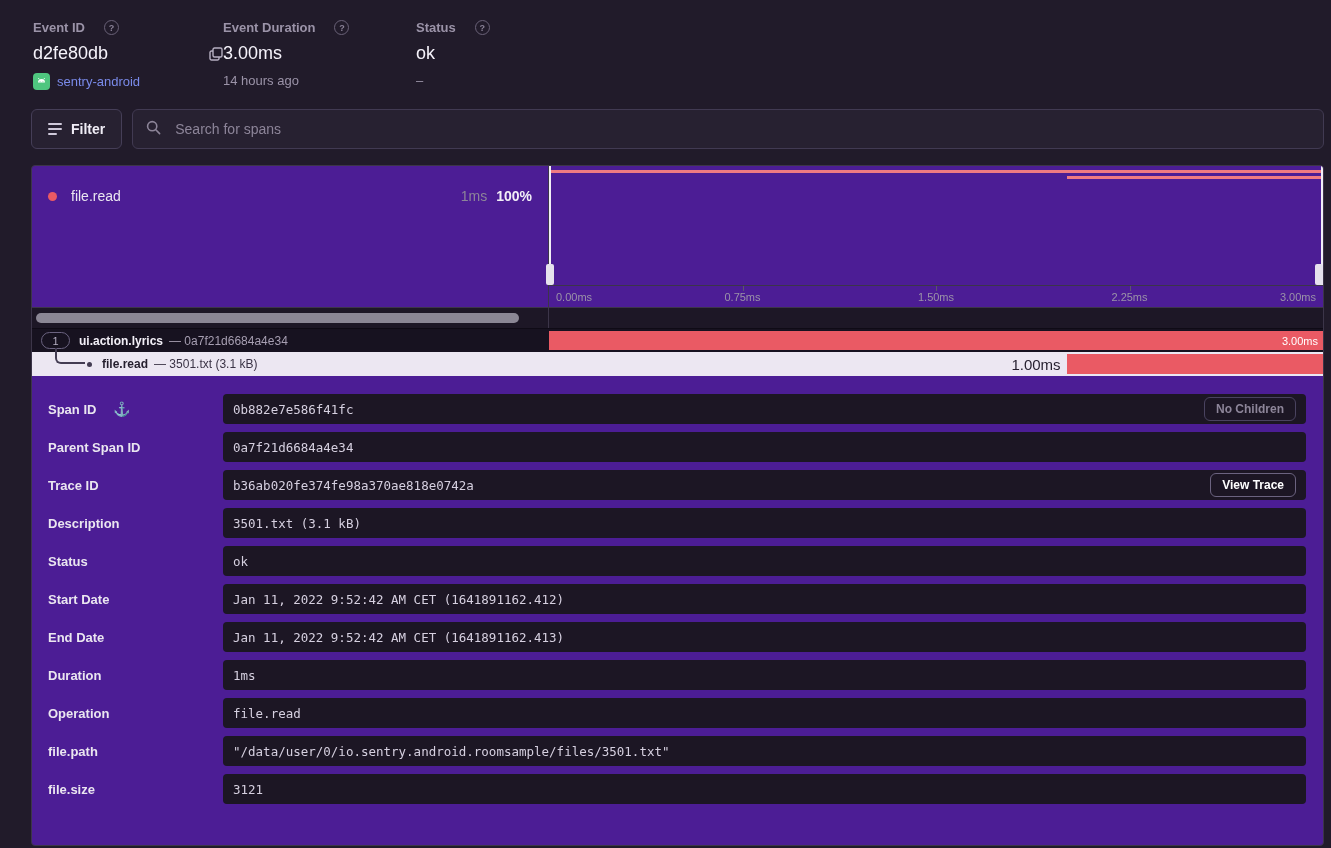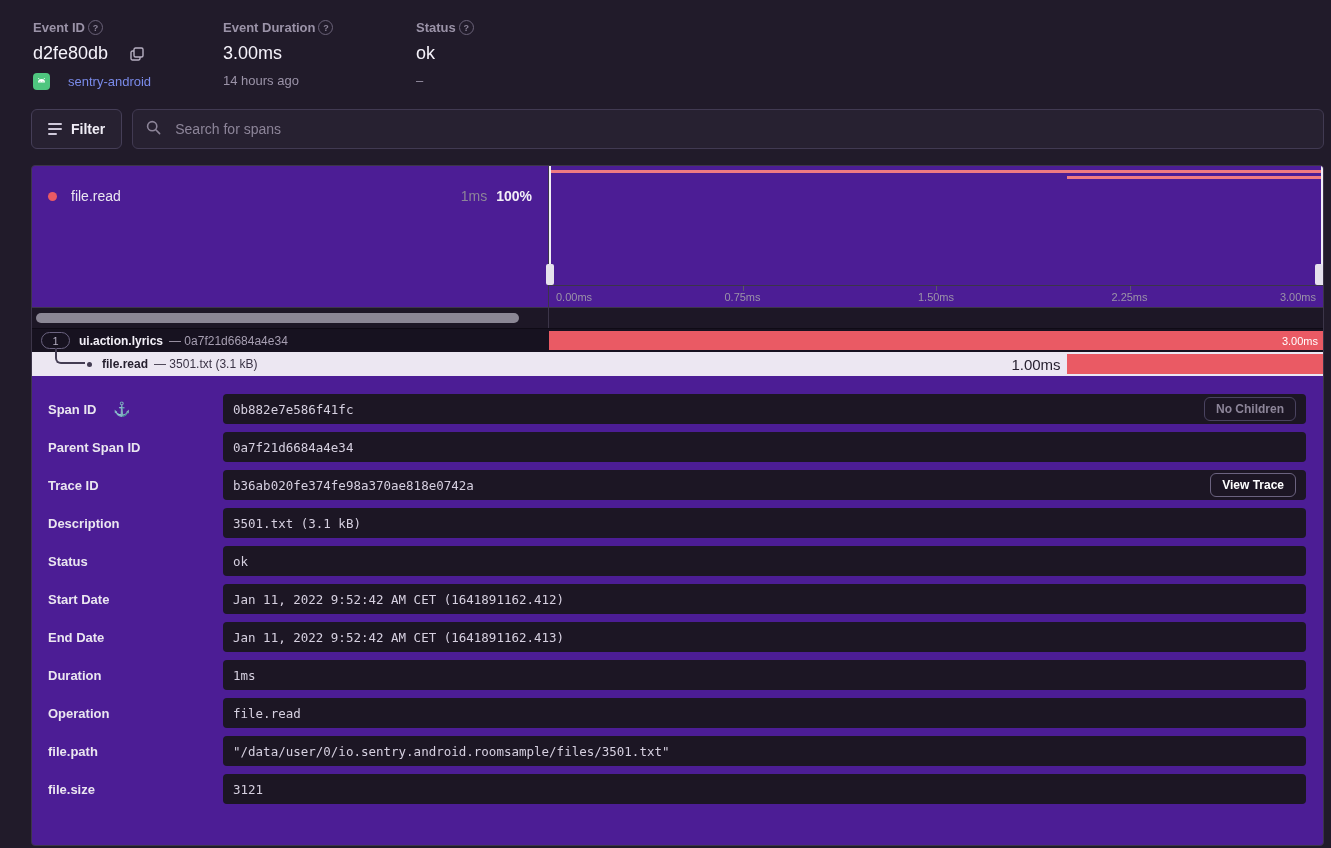--- a/index.html
+++ b/index.html
@@ -3,25 +3,25 @@
 <meta charset="utf-8">
 <style>
   * { margin:0; padding:0; box-sizing:border-box; }
   html,body { width:1331px; height:848px; background:#211b2a; font-family:"Liberation Sans", sans-serif; color:#f2eff7; overflow:hidden; }
 
   
   .header { display:flex; padding:20px 0 0 33px; gap:0; }
   .hcol { display:flex; flex-direction:column; }
   .hcol.c0 { width:190px; }
   .hcol.c1 { width:193px; }
-  .hlabel { display:flex; align-items:center; gap:3px; font-size:13px; font-weight:bold; color:#9b93a8; }
+  .hlabel { display:flex; align-items:center; gap:19px; font-size:13px; font-weight:bold; color:#9b93a8; }
   .help-ic { width:15px; height:15px; border:1.4px solid #6a6278; border-radius:50%; font-size:9px; font-weight:bold;
              color:#8b8398; display:flex; align-items:center; justify-content:center; }
-  .hvalue { margin-top:8px; font-size:18px; color:#f6f3fb; display:flex; align-items:center; gap:22px; }
-  .hsub { margin-top:9px; font-size:13px; color:#9b93a8; display:flex; align-items:center; gap:18px; }
+  .hvalue { margin-top:8px; font-size:18px; color:#f6f3fb; display:flex; align-items:center; gap:22px;justify-content:space-between; }
+  .hsub { margin-top:9px; font-size:13px; color:#9b93a8; display:flex; align-items:center; gap:7px; }
   .copy-ic svg { display:block; }
   .proj-link { color:#7a8bea; text-decoration:none; font-size:13px; }
   .android-ic { width:17px; height:17px; border-radius:4px; background:#4fc67f; display:flex; align-items:center; justify-content:center; }
 
   
   .toolbar { display:flex; gap:10px; margin:19px 7px 0 31px; }
   .filter-btn { display:flex; align-items:center; gap:9px; height:40px; padding:16px 16px; border:1px solid #453e57;
                 border-radius:6px; background:#272131; cursor:pointer; }
   .filter-btn .label { font-size:14px; font-weight:bold; color:#f0edf6; }
   .filter-ic { display:flex; flex-direction:column; gap:3px; align-items:flex-start; }

